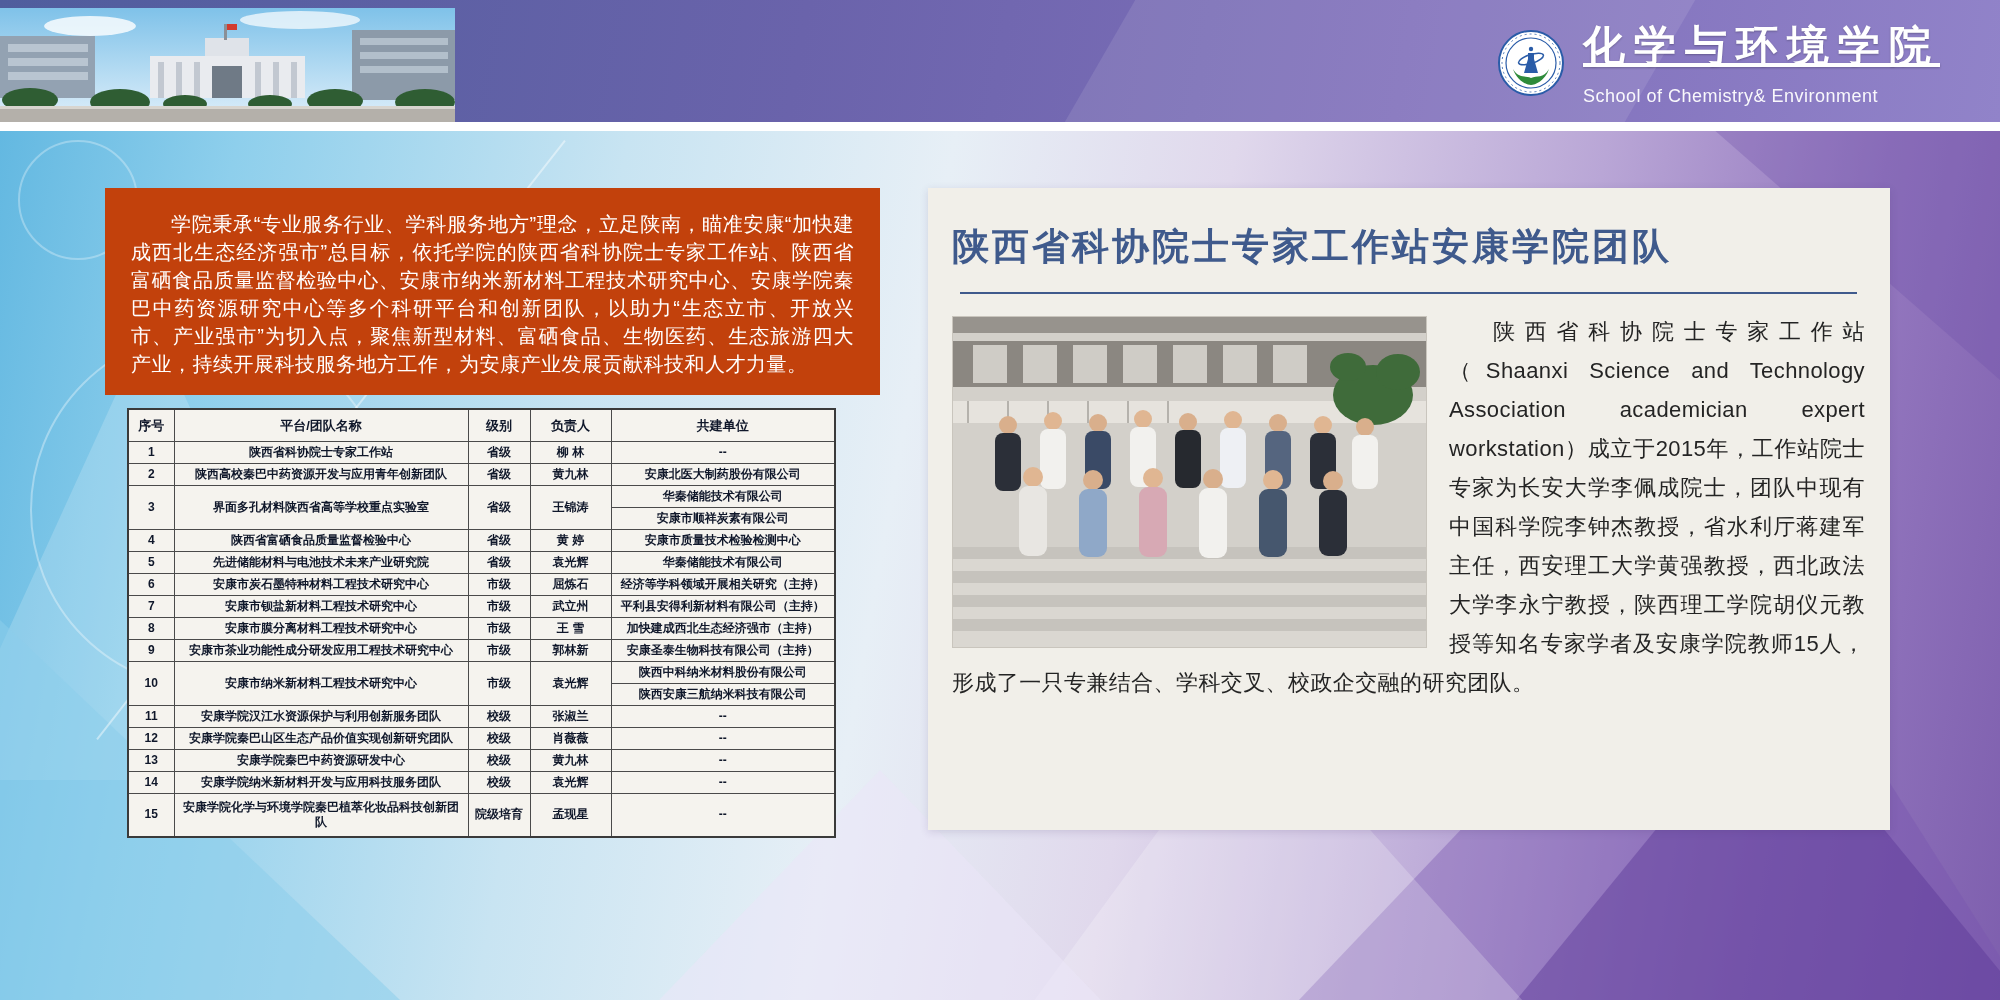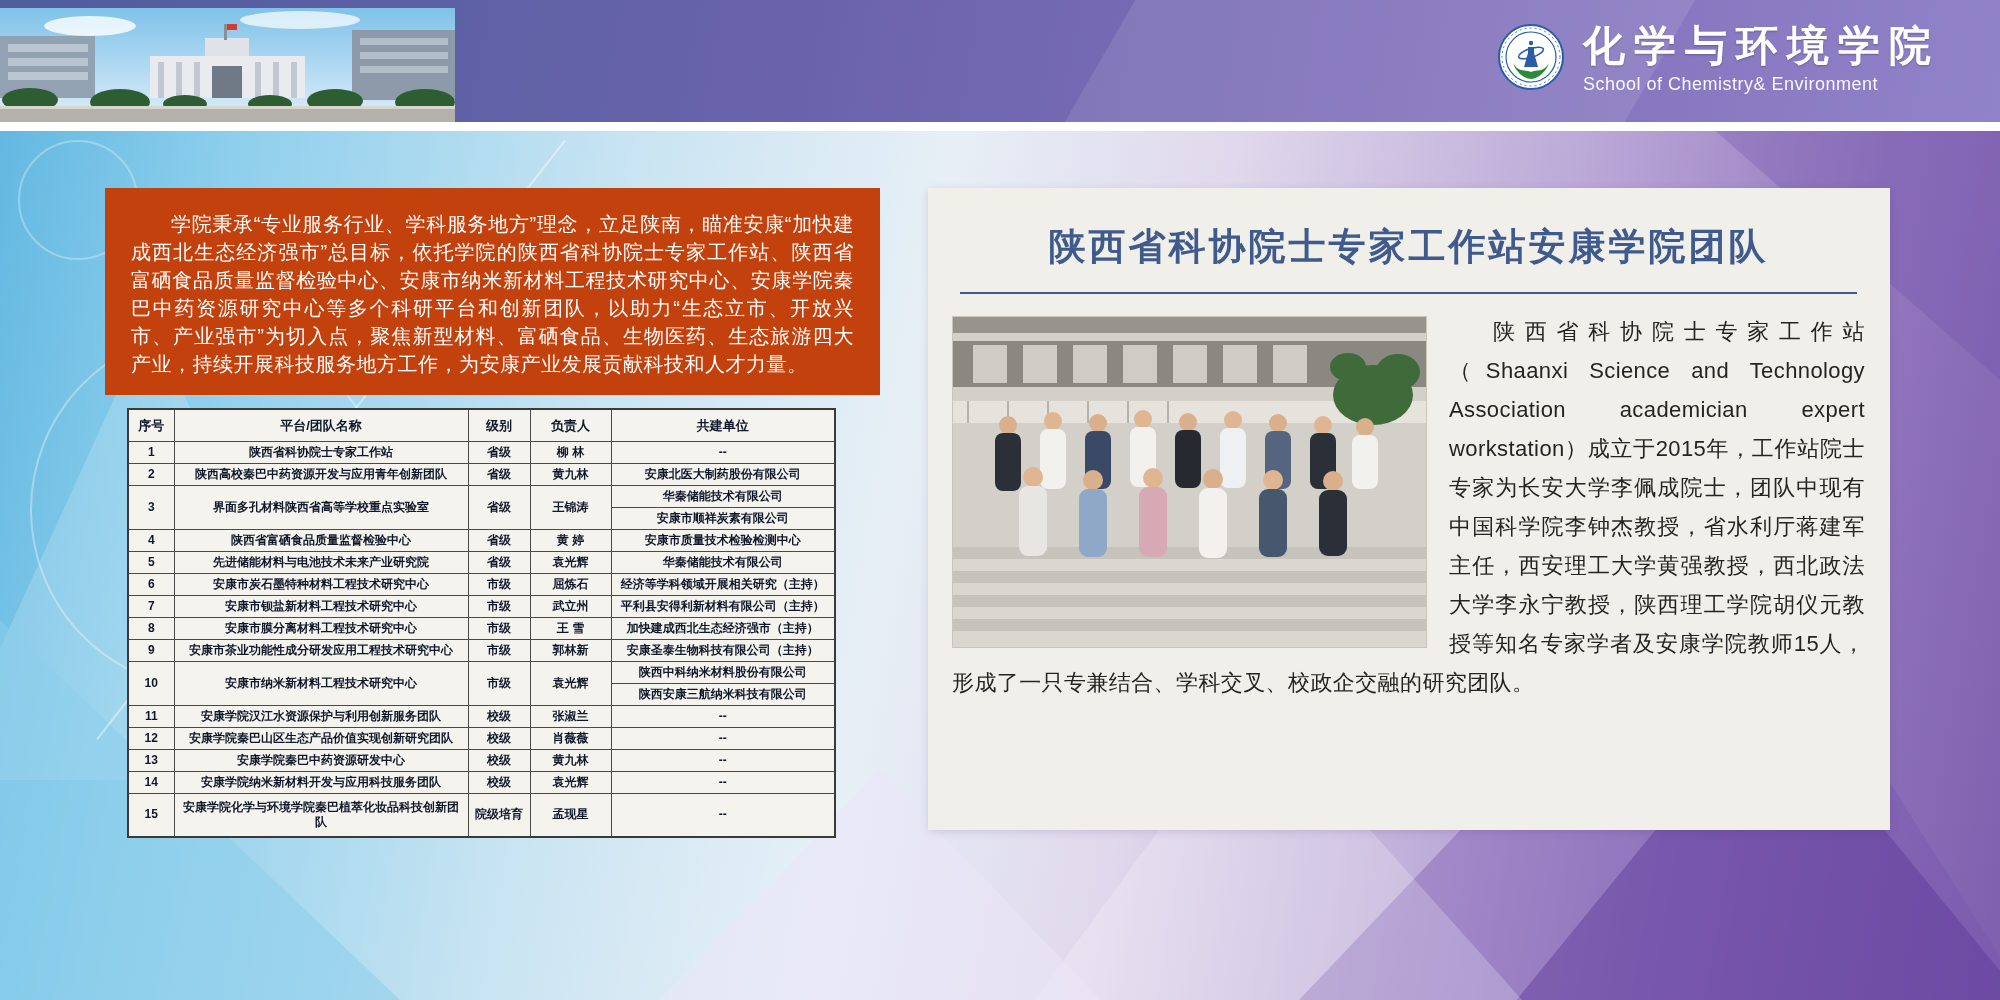--- a/index.html
+++ b/index.html
@@ -22,42 +22,42 @@
   .ring2 { left:18px; top:140px; width:120px; height:120px; border:2px solid rgba(255,255,255,.30); border-radius:50%; }
   .slash1 { left:330px; top:60px; width:2px; height:760px; background:rgba(255,255,255,.45); transform:rotate(38deg); }
   
   .header { position:absolute; left:0; top:0; width:2000px; height:122px; z-index:2;
     background:linear-gradient(100deg,#4f5d9d 0%,#6a63ab 40%,#7f6fba 70%,#9183c9 100%); }
   .header-sheen { position:absolute; left:55%; top:0; width:28%; height:122px; background:rgba(255,255,255,.10); transform:skewX(-30deg); }
   .white-bar { position:absolute; left:0; top:122px; width:2000px; height:9px; background:#ffffff; z-index:2; }
   .campus-photo { position:absolute; left:0; top:8px; width:455px; height:114px; overflow:hidden; }
   .brand { position:absolute; right:60px; top:22px; display:flex; align-items:center; gap:18px; }
   .brand-names { color:#fff; }
-  .name-cn { font-family:"Liberation Serif","DejaVu Serif",serif; font-size:42px; font-weight:bold; letter-spacing:9px; line-height:48px; text-shadow:0 1px 2px rgba(0,0,0,.25); }
-  .name-en { font-size:18px; letter-spacing:.5px; margin-top:4px; opacity:.95; }
+  .name-cn { font-family:"Liberation Serif","DejaVu Serif",serif; font-size:42px; font-weight:bold; letter-spacing:9px; line-height:48px; text-shadow:0 1px 2px rgba(0,0,0,.25);text-decoration:underline; }
+  .name-en { font-size:18px; letter-spacing:.5px; margin-top:16px; opacity:.95; }
   
   .intro-box { position:absolute; left:105px; top:188px; width:775px; height:207px; z-index:1;
     background:#c2410c; color:#fff; padding:22px 26px; }
   .intro-box p { font-size:20px; line-height:28px; text-align:justify; text-indent:2em; letter-spacing:.5px; }
   
   .platform-table { position:absolute; left:127px; top:408px; z-index:1;
     width:707px; border-collapse:collapse; background:#f5f3ee;
     font-size:12px; color:#0f172a; table-layout:fixed; }
   .platform-table th, .platform-table td {
     border:1px solid #4a4a4a; text-align:center; vertical-align:middle;
     font-weight:bold; padding:1px 3px; line-height:15px; height:22px;
     overflow:hidden; }
   .platform-table thead th { height:32px; font-size:13px; }
   .platform-table { border:2px solid #3a3a3a; }
   .tall-row td { height:44px; }
   
   .team-card { position:absolute; left:928px; top:188px; width:962px; height:642px; z-index:1;
     background:#f1efe9; padding:26px 25px 20px 24px; box-shadow:0 2px 8px rgba(60,40,100,.15); }
   .team-title { font-family:"Liberation Serif","DejaVu Serif",serif; font-size:37px; font-weight:bold;
-    color:#3f5a8c; text-align:center; letter-spacing:3px; margin-top:8px; }
+    color:#3f5a8c; text-align:left; letter-spacing:3px; margin-top:8px; }
   .team-divider { height:2px; background:#3f5a8c; margin:20px 8px 18px 8px; }
   .team-photo { float:left; width:475px; height:332px; margin:4px 22px 10px 0; border:1px solid #c9c5bd; background:#d8d5d0; }
   .team-text p { font-size:22px; line-height:39px; color:#242424; text-align:justify; text-indent:2em; letter-spacing:.4px; }
 </style>
 </head>
 <body>
 
 <div class="deco tri1"></div>
 <div class="deco tri2"></div>
 <div class="deco tri3"></div>

